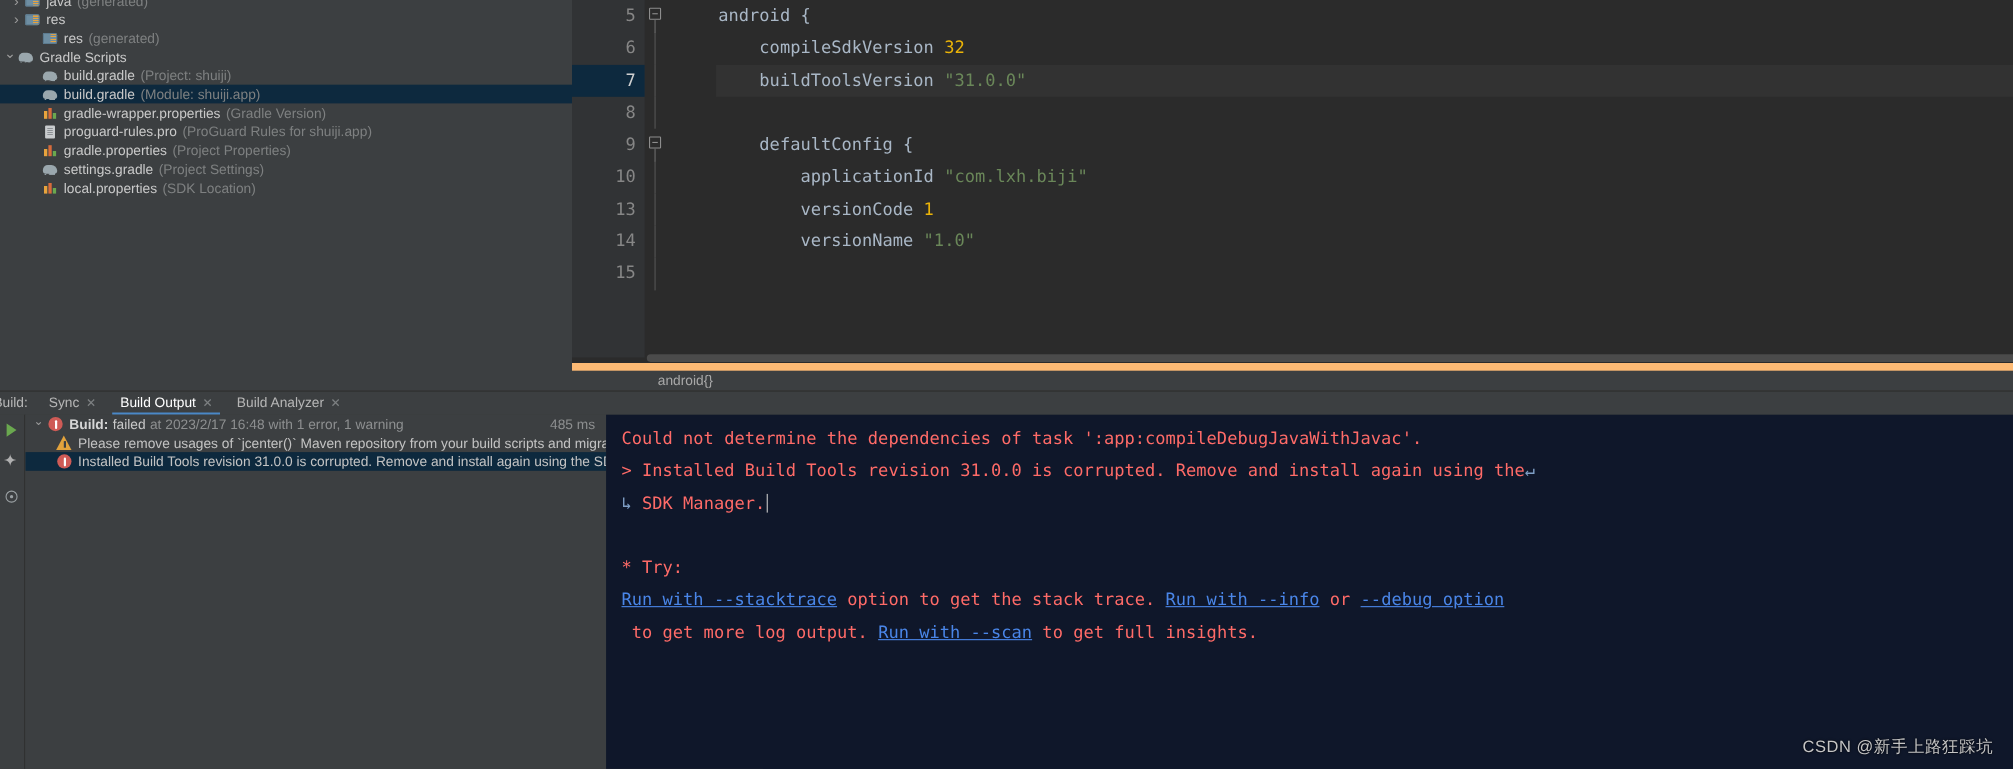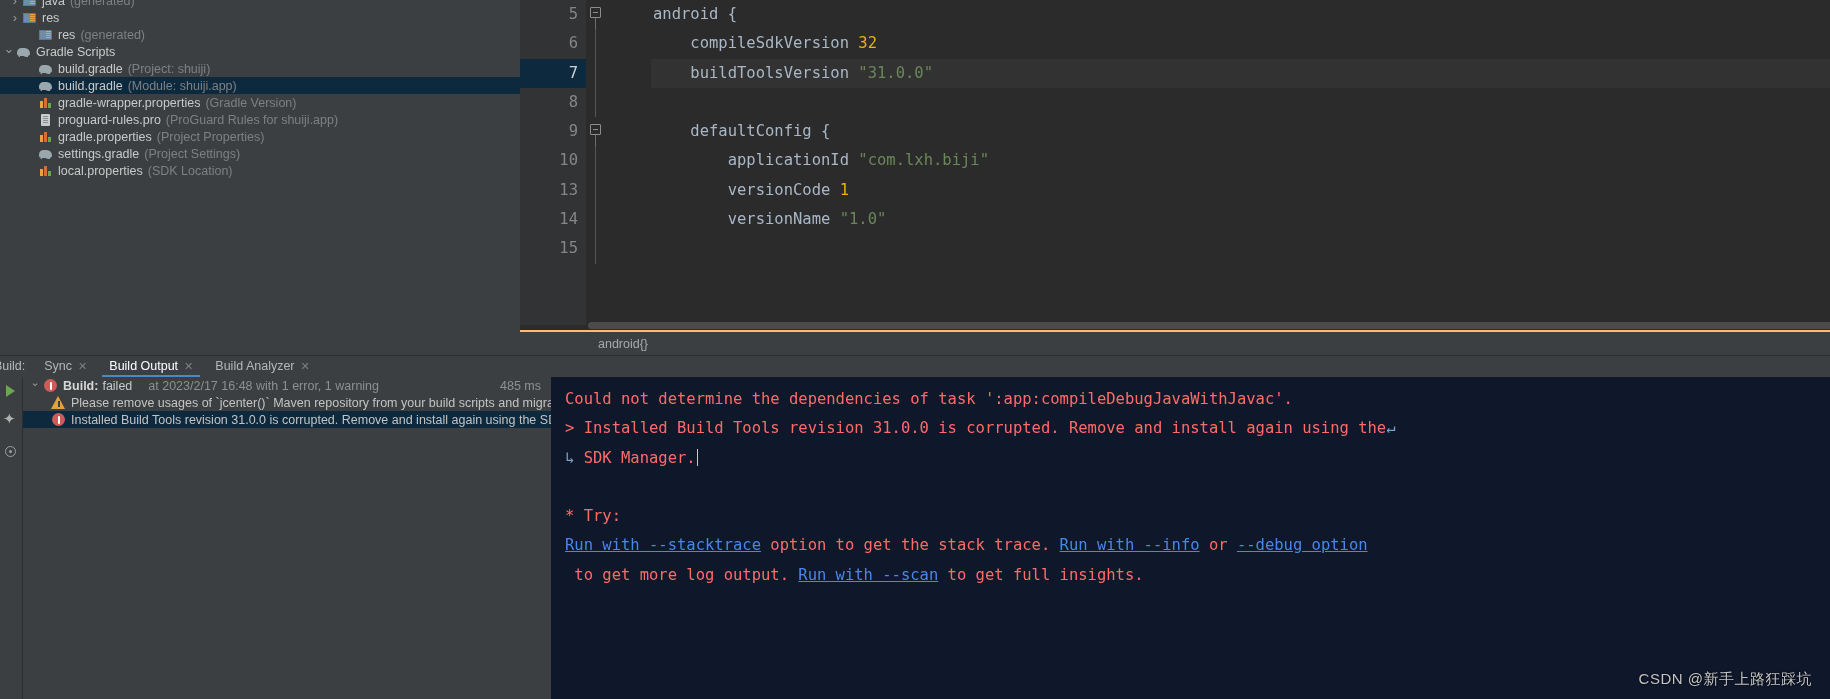--- a/index.html
+++ b/index.html
@@ -149,21 +149,21 @@
   .num  { color:#eab308; }
   .str  { color:#6a8759; }
   .brace{ color:#a9b7c6; }
 
   .editor-hscroll {
     position:absolute; left:68px; bottom:26px; width:1350px; height:7px;
     background:#4b4b4b; border-radius:4px;
   }
   .editor-breadcrumb {
     position:absolute; left:0; bottom:0; width:100%; height:25px;
-    background:#3c3f41; border-top:2px solid #fdba74;
+    background:#3c3f41; border-top:7px solid #fdba74;
     display:flex; align-items:center; padding-left:78px;
     box-sizing:border-box;
     font-size:12.5px; color:#a8a8a8;
   }
 
   
   .build-panel {
     position:absolute; left:0; top:355px; width:1830px; height:344px;
     background:#3c3f41;
   }
@@ -245,21 +245,21 @@
   .ic-warn::before {
     content:""; position:absolute; left:0; top:1px;
     width:0;height:0;border-left:7.5px solid transparent;border-right:7.5px solid transparent;
     border-bottom:13px solid #e3a33c;
   }
   .ic-warn::after {
     content:""; position:absolute; left:6.5px; top:6px; width:2px;height:6px;
     background:#3c3f41;
   }
   .bt-bold { font-weight:bold; color:#d6d6d6; margin-right:4px; }
-  .bt-failed { color:#c9c9c9; margin-right:16px; }
+  .bt-failed { color:#c9c9c9; margin-right:4px; }
   .bt-dim { color:#8d8f90; }
   .bt-msg { color:#c3c3c3; }
   .bt-time {
     position:absolute; right:10px; color:#8d8f90; font-size:12.5px;
   }
 
   .console {
     flex:1; background:#0f172a; position:relative; overflow:hidden;
     font-family:"DejaVu Sans Mono", monospace;
     font-size:15.5px;

